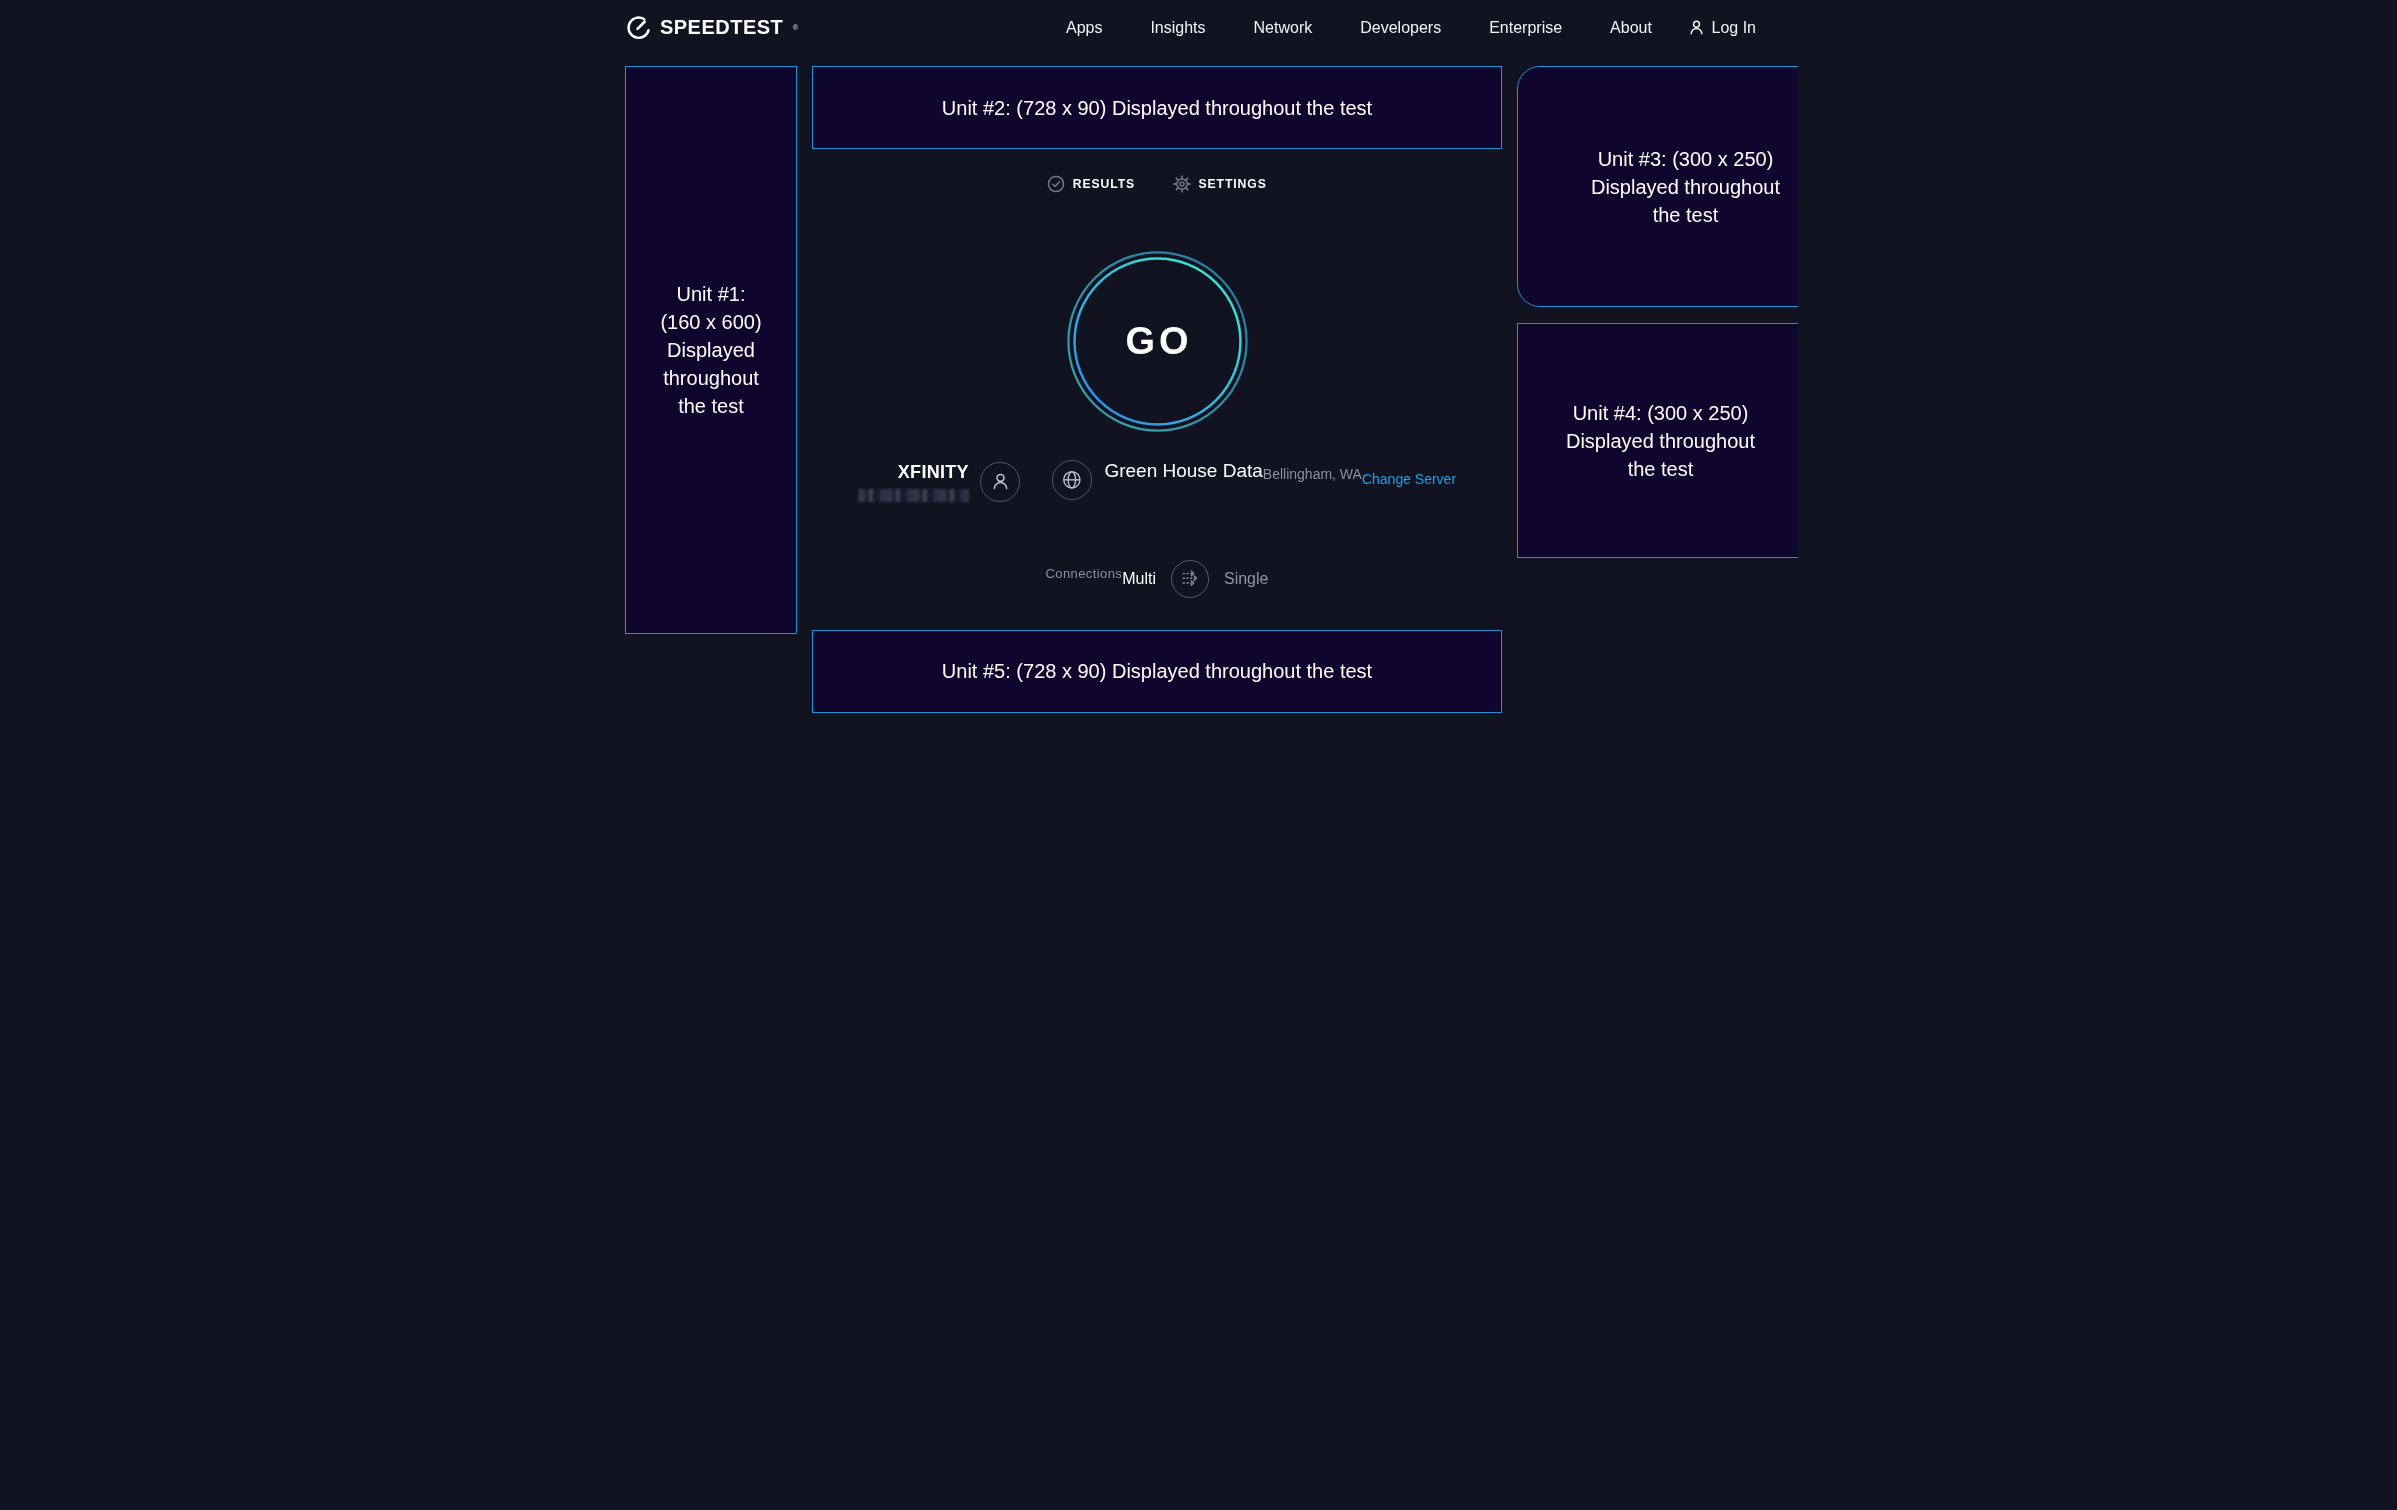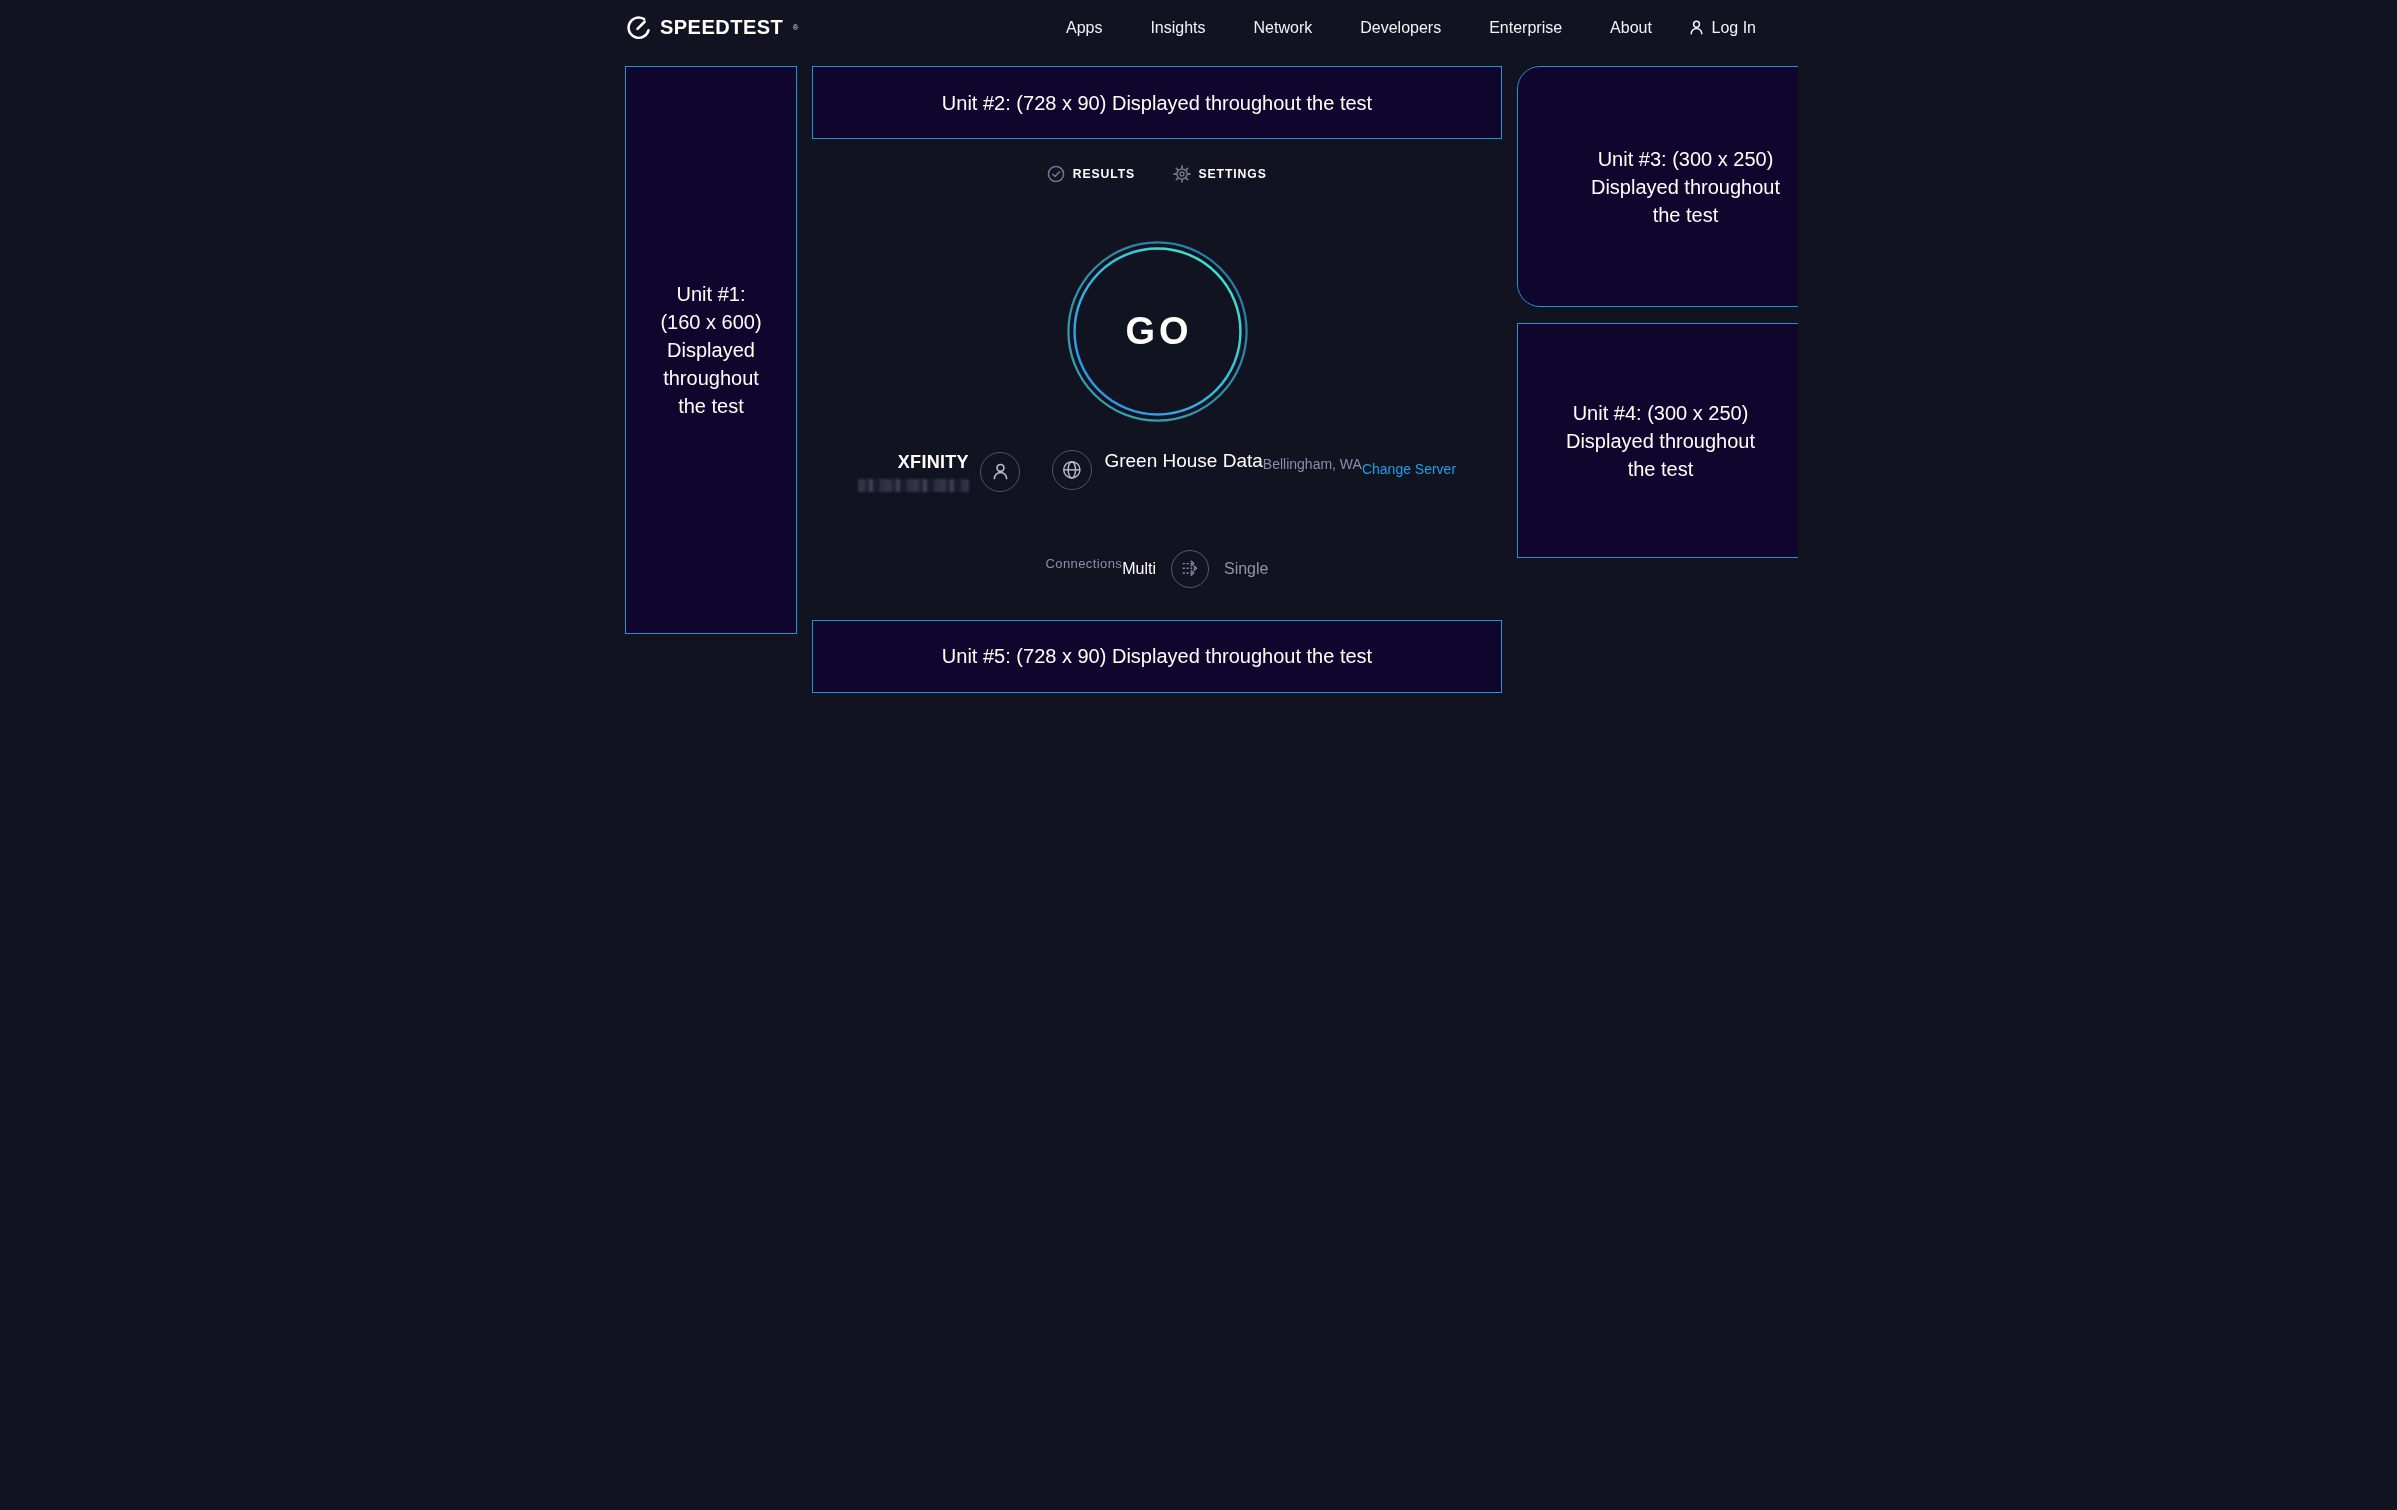--- a/index.html
+++ b/index.html
@@ -22,21 +22,21 @@
   
   .layout { display: flex; padding: 11.3px 17px 0 26px; gap: 15px; }
   .ad {
     background: #10062d; border: 1.9px solid #2093d5;
     display: flex; align-items: center; justify-content: center;
     text-align: center; color: #ffffff; white-space: pre-line;
     font-size: 20px; line-height: 28px;
   }
   .ad-left { width: 172px; height: 568px; flex: none; }
   .center { width: 690px; flex: none; display: flex; flex-direction: column; align-items: center; }
-  .ad-banner { width: 690px; height: 73px; flex: none; }
+  .ad-banner { width: 690px; height: 83px; flex: none; }
   .right-col { width: 287px; flex: none; display: flex; flex-direction: column; gap: 16px; }
   .ad-box3 { width: 337px; height: 241px; border-radius: 23px; }
   .ad-box4 { width: 287px; height: 235px; }
 
   
   .tabs { margin-top: 25.4px; display: flex; align-items: center; gap: 38px; }
   .tab { display: flex; align-items: center; gap: 7.5px; cursor: pointer; }
   .tab-label { font-size: 12.2px; font-weight: 700; letter-spacing: 0.9px; color: #ffffff; }
 
   

